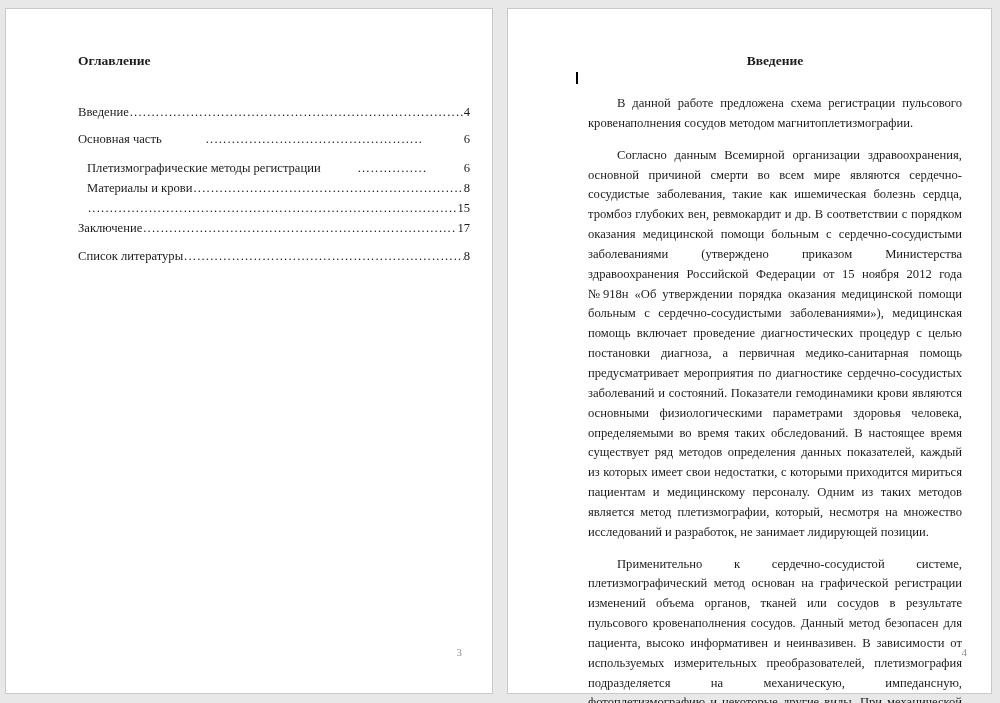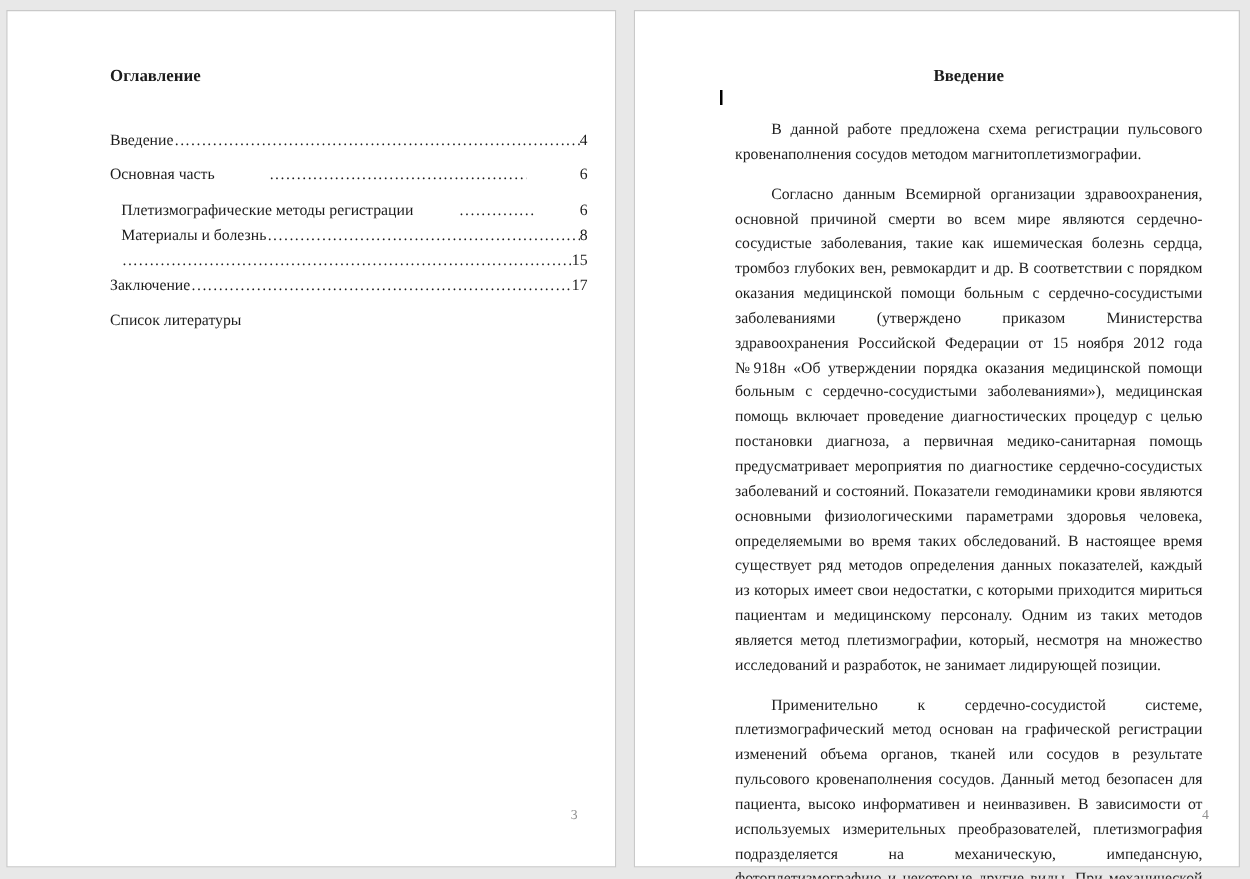--- a/index.html
+++ b/index.html
@@ -11,21 +11,21 @@
     font-family: "Liberation Serif", "DejaVu Serif", serif;
     color: #1c1c1c;
   }
   .canvas { position: absolute; inset: 0; }
   .page {
     position: absolute; top: 8px; height: 686px;
     background: #ffffff;
     border: 1px solid #c9c9c9;
     box-sizing: border-box;
   }
-  .page-left  { left: 5px;   width: 488px; padding-left: 10px; }
+  .page-left  { left: 5px;   width: 488px; }
   .page-right { left: 507px; width: 485px; }
 
   .page-inner-left  { padding: 42px 22px 0 72px; }
   .page-inner-right { padding: 42px 17px 0 68px; }
 
   .doc-heading {
     margin: 0;
     font-size: 13.5px;
     font-weight: bold;
     line-height: 20px;
@@ -38,21 +38,21 @@
     display: flex;
     align-items: baseline;
     line-height: 20px;
     height: 20px;
     overflow: hidden;
     cursor: default;
   }
   .toc-row.lvl2 { padding-left: 9px; }
   .mt7 { margin-top: 7px; gap: 43px; }
   .mt9 { margin-top: 9px; gap: 36px; }
-  .mt8 { margin-top: 8px; flex-direction: column; }
+  .mt8 { margin-top: 8px; }
   .toc-title { white-space: nowrap; }
   .toc-dots {
     flex: 1 1 auto;
     overflow: hidden;
     white-space: nowrap;
     letter-spacing: 1.2px;
     padding: 0 1px;
   }
   .toc-page { white-space: nowrap; }
 
@@ -99,21 +99,21 @@
           <span class="toc-title">Основная часть</span>
           <span class="toc-dots">................................................................................................................................................................</span>
           <span class="toc-page">6</span>
         </div>
         <div class="toc-row lvl2 mt9">
           <span class="toc-title">Плетизмографические методы регистрации</span>
           <span class="toc-dots">................................................................................................................................................................</span>
           <span class="toc-page">6</span>
         </div>
         <div class="toc-row lvl2">
-          <span class="toc-title">Материалы и болезнь</span>
+          <span class="toc-title">Материалы и крови</span>
           <span class="toc-dots">................................................................................................................................................................</span>
           <span class="toc-page">8</span>
         </div>
         <div class="toc-row lvl2">
           <span class="toc-dots">................................................................................................................................................................</span>
           <span class="toc-page">15</span>
         </div>
         <div class="toc-row lvl1">
           <span class="toc-title">Заключение</span>
           <span class="toc-dots">................................................................................................................................................................</span>

